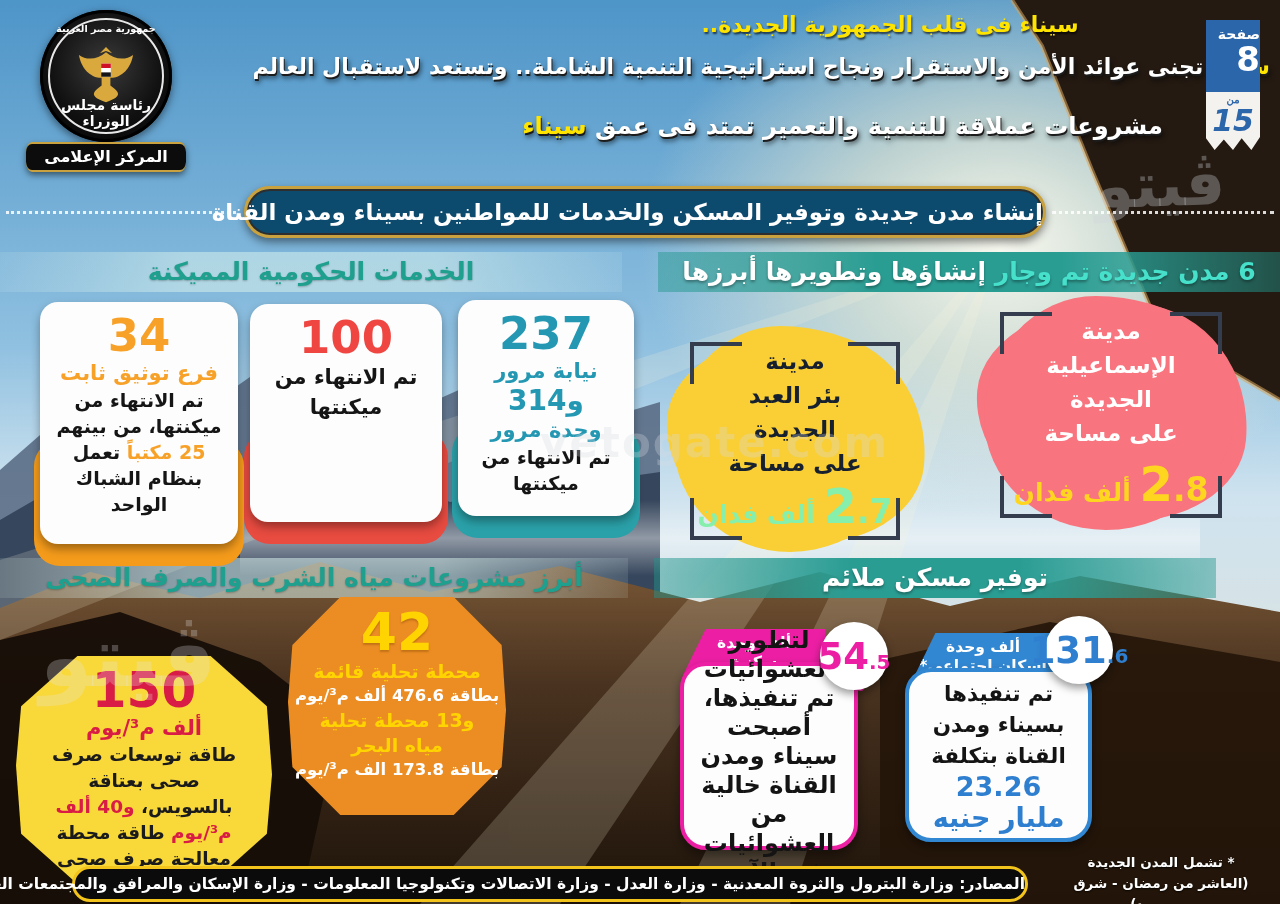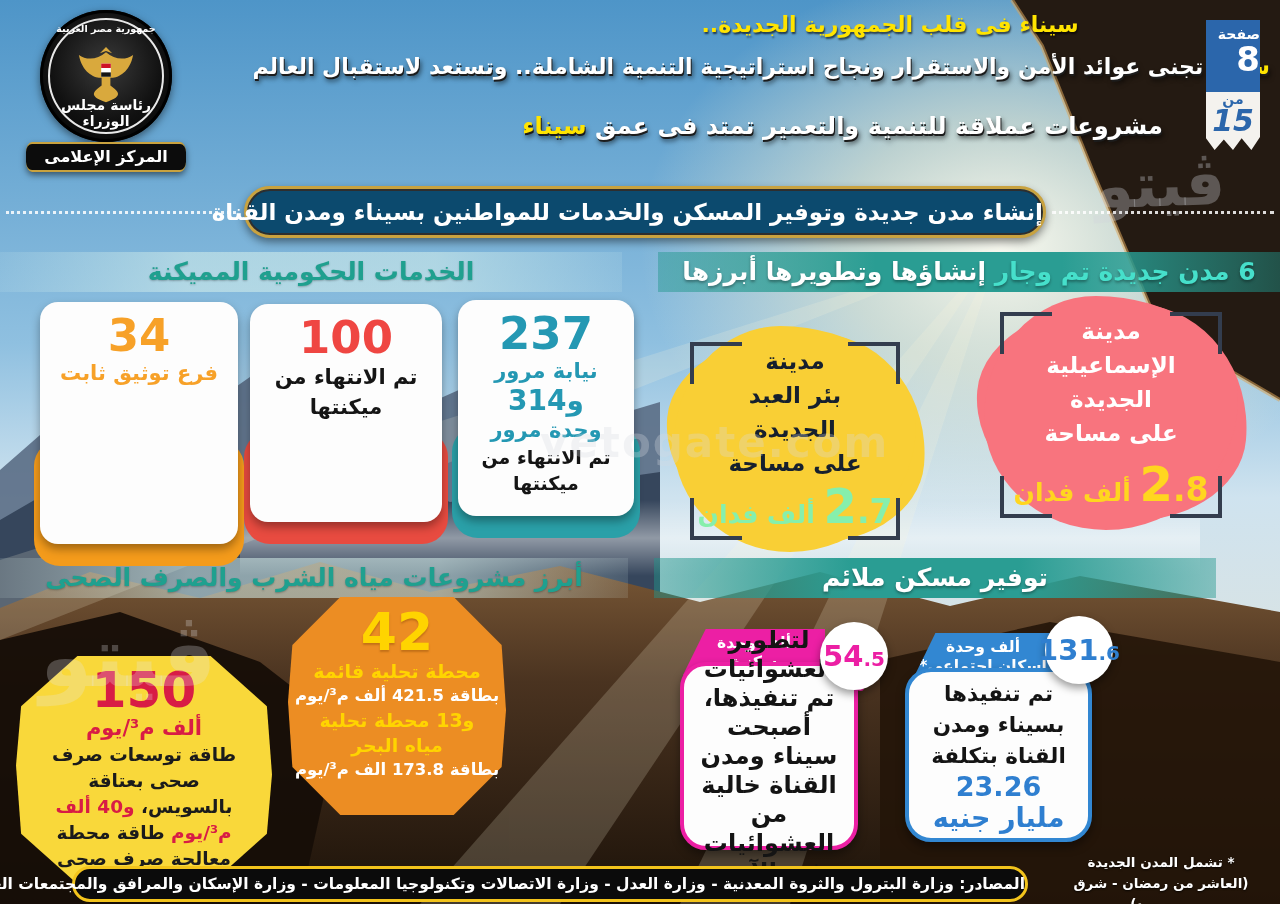--- a/index.html
+++ b/index.html
@@ -32,21 +32,21 @@
     color:#fff; font-size:16px; line-height:26px; text-align:center; box-shadow:0 3px 6px rgba(0,0,0,.5); }
 
   
   .page-ribbon { left:1206px; top:20px; width:54px; height:130px; z-index:20;
     clip-path:polygon(0 0,100% 0,100% 90%,84% 100%,66% 91%,50% 100%,33% 92%,16% 100%,0 91%);
     box-shadow:0 3px 6px rgba(0,0,0,.4); }
   .pr-top { position:absolute; inset:0 0 45% 0; background:#2b66ab; color:#fff; text-align:right; padding-top:6px; }
   .pr-top .lbl { font-size:14px; display:block; }
   .pr-top .num { font-size:34px; line-height:34px; display:block; }
   .pr-bottom { position:absolute; inset:55% 0 0 0; background:#f4f2ee; color:#2b66ab; text-align:center; }
-  .pr-bottom .lbl { font-size:14px; display:block; line-height:15px; }
+  .pr-bottom .lbl { font-size:10px; display:block; line-height:15px;font-family:Liberation Serif, serif; }
   .pr-bottom .num { font-size:30px; line-height:28px; display:block; font-style:italic; }
 
   
   .kicker { left:690px; top:12px; width:400px; text-align:center; font-size:22px; color:#ffe400;
     text-shadow:1px 2px 2px rgba(0,0,0,.65); z-index:10; white-space:nowrap; }
   .main-title { left:415px; top:54px; width:855px; text-align:center; font-size:22px; color:#fff;
     text-shadow:1px 2px 0 #1c1c1c, 2px 4px 5px rgba(0,0,0,.6); z-index:10; white-space:nowrap; }
   .main-title .hl, .sub-title .hl { color:#ffe400; }
   .sub-title { left:415px; top:112px; width:855px; text-align:center; font-size:24px; color:#fff;
     text-shadow:1px 2px 0 #1c1c1c, 2px 4px 5px rgba(0,0,0,.6); z-index:10; white-space:nowrap; }
@@ -127,21 +127,21 @@
   .hex-150 .body { color:#1b1b1b; font-size:18.5px; line-height:26px; padding:2px 26px 0; }
   .hex-150 .body .hl { color:#d81c45; }
 
   
   .house-card { z-index:12; }
   .hc-ribbon { position:absolute; height:46px; clip-path:polygon(16% 0,100% 0,100% 100%,0 100%);
     color:#fff; font-size:15.5px; line-height:19px; text-align:center; padding-top:5px; z-index:1; }
   .hc-circle { position:absolute; width:68px; height:68px; border-radius:50%; background:#fff;
     box-shadow:0 4px 8px rgba(0,0,0,.4); z-index:3; display:flex; align-items:center; justify-content:center; }
   .hc-circle .val { direction:ltr; }
-  .hc-circle .vi { font-size:29px; } .hc-circle .vd { font-size:20px; }
+  .hc-circle .vi { font-size:37px; } .hc-circle .vd { font-size:20px; }
   .hc-body { position:absolute; background:#fdfdfd; border-radius:26px; z-index:2; text-align:center;
     box-shadow:0 5px 10px rgba(0,0,0,.4); display:flex; flex-direction:column; justify-content:center; padding:8px 10px; }
   .card-slums { left:660px; top:614px; width:232px; height:242px; }
   .card-slums .hc-ribbon { left:23px; top:15px; width:142px; background:#ec1fa4; }
   .card-slums .hc-circle { left:160px; top:8px; color:#ec1fa4; }
   .card-slums .hc-body { left:20px; top:48px; width:178px; height:188px; border:4px solid #ec1fa4;
     color:#141414; font-size:24px; line-height:29px; }
   .card-slums .hc-body::before { content:""; position:absolute; right:-10px; top:18px; width:7px; height:7px;
     border-radius:50%; background:#ec1fa4; }
   .card-social { left:898px; top:606px; width:242px; height:240px; }
@@ -264,20 +264,25 @@
       <div class="svc-num n-red">100</div>
       <div class="svc-note" style="font-size:21px; line-height:30px;">تم الانتهاء من ميكنتها</div>
     </div>
   </div>
 
   <div class="abs svc-card card-34">
     <div class="svc-back back-orange"></div>
     <div class="svc-face">
       <div class="svc-num n-orange">34</div>
       <div class="svc-label n-orange">فرع توثيق ثابت</div>
+      <div class="svc-note">
+        <span>تم الانتهاء من ميكنتها، من بينهم</span>
+        <span class="hl-orange">25 مكتباً</span>
+        <span>تعمل بنظام الشباك الواحد</span>
+      </div>
     </div>
   </div>
 
   <div class="abs city-badge badge-pink">
     <div class="badge-blob"></div>
     <div class="cb cb-tl"></div>
     <div class="cb cb-tr"></div>
     <div class="cb cb-bl"></div>
     <div class="cb cb-br"></div>
     <div class="city-text">
@@ -311,21 +316,21 @@
   </div>
 
   <div class="abs sec-bar sec-light water-header">أبرز مشروعات مياه الشرب والصرف الصحى</div>
   <div class="abs sec-bar sec-teal housing-header">توفير مسكن ملائم</div>
 
   <div class="abs hex hex-42">
     <div class="hex-shape"></div>
     <div class="hex-content">
       <div class="big">42</div>
       <div class="ylw">محطة تحلية قائمة</div>
-      <div class="wht">بطاقة 421.5 ألف م³/يوم</div>
+      <div class="wht">بطاقة 476.6 ألف م³/يوم</div>
       <div class="ylw">و13 محطة تحلية</div>
       <div class="ylw">مياه البحر</div>
       <div class="wht">بطاقة 173.8 الف م³/يوم</div>
     </div>
   </div>
 
   <div class="abs hex hex-150">
     <div class="hex-shape"></div>
     <div class="hex-content">
       <div class="big">150</div>

